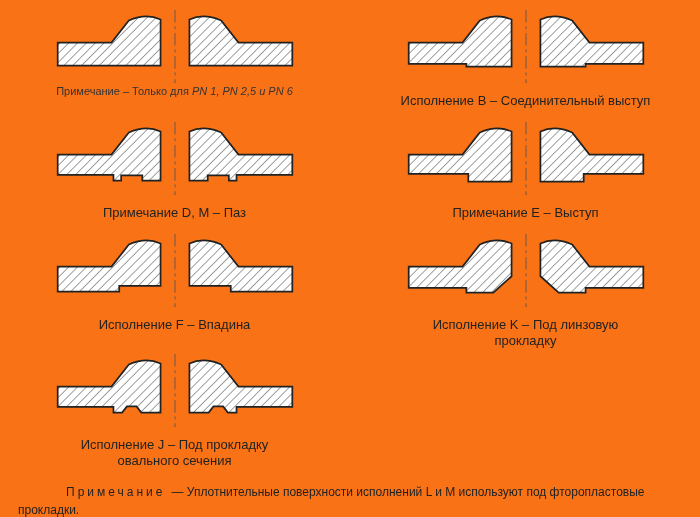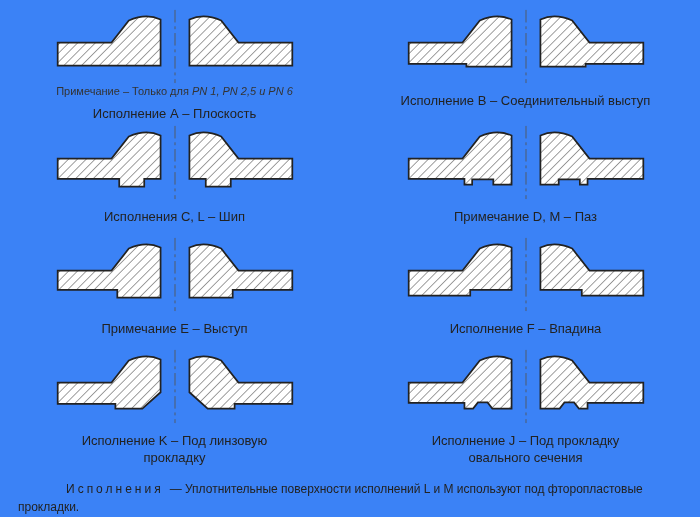--- a/index.html
+++ b/index.html
@@ -1,19 +1,19 @@
 <!DOCTYPE html>
 <html><head>
 <meta charset="utf-8">
 <style>
   html,body{margin:0;padding:0;background:#f6f6f6;}
   body{font-family:"Liberation Sans","DejaVu Sans",sans-serif;color:#1c1c1c;}
   .page{
     width:700px;height:517px;box-sizing:border-box;
-    background:#3b82f6;margin:0 auto;padding:8px 10px 4px;
+    background:#f97316;margin:0 auto;padding:8px 10px 4px;
     overflow:hidden;
   }
   .grid{
     display:grid;
     grid-template-columns:1fr 1fr;
     column-gap:22px;row-gap:2px;
     justify-items:center;
   }
   .cell{
     margin:0;display:flex;flex-direction:column;align-items:center;
@@ -52,42 +52,32 @@
   <div class="grid">
 
     <figure class="cell">
       <div class="drawing">
           <svg viewBox="0 0 260 80" class="flange">
             <path d="M 145 60 L 145 12 Q 160 5 178 13 L 196 36 L 252 36 L 252 60 Z M 115 60 L 115 12 Q 100 5 82 13 L 64 36 L 8 36 L 8 60 Z" fill="url(#hatch)" stroke="#222222" stroke-width="1.8" stroke-linejoin="miter"></path>
             <line x1="130" y1="2" x2="130" y2="78" stroke="#555555" stroke-width="0.9" stroke-dasharray="13 4 3 4"></line>
           </svg>
         </div>
       <div class="fig-note"><span>Примечание – Только для </span><i>PN 1, PN 2,5 и PN 6</i></div>
-      <figcaption class="caption">Исполнение А – Плоскость</figcaption>
     </figure>
 
     <figure class="cell">
       <div class="drawing">
           <svg viewBox="0 0 260 80" class="flange">
             <path d="M 145 61 L 145 12 Q 160 5 178 13 L 196 36 L 252 36 L 252 58 L 192 58 L 192 61 Z M 115 61 L 115 12 Q 100 5 82 13 L 64 36 L 8 36 L 8 58 L 68 58 L 68 61 Z" fill="url(#hatch)" stroke="#222222" stroke-width="1.8" stroke-linejoin="miter"></path>
             <line x1="130" y1="2" x2="130" y2="78" stroke="#555555" stroke-width="0.9" stroke-dasharray="13 4 3 4"></line>
           </svg>
         </div>
       <figcaption class="caption">Исполнение В – Соединительный выступ</figcaption>
     </figure>
 
-    <figure class="cell">
-      <div class="drawing">
-          <svg viewBox="0 0 260 80" class="flange">
-            <path d="M 145 57 L 145 12 Q 160 5 178 13 L 196 36 L 252 36 L 252 57 L 188 57 L 188 65 L 162 65 L 162 57 Z M 115 57 L 115 12 Q 100 5 82 13 L 64 36 L 8 36 L 8 57 L 72 57 L 72 65 L 98 65 L 98 57 Z" fill="url(#hatch)" stroke="#222222" stroke-width="1.8" stroke-linejoin="miter"></path>
-            <line x1="130" y1="2" x2="130" y2="78" stroke="#555555" stroke-width="0.9" stroke-dasharray="13 4 3 4"></line>
-          </svg>
-        </div>
-      <figcaption class="caption">Исполнения C, L – Шип</figcaption>
-    </figure>
 
     <figure class="cell">
       <div class="drawing">
           <svg viewBox="0 0 260 80" class="flange">
             <path d="M 145 63 L 145 12 Q 160 5 178 13 L 196 36 L 252 36 L 252 57 L 194 57 L 194 63 L 186 63 L 186 57.5 L 164 57.5 L 164 63 Z M 115 63 L 115 12 Q 100 5 82 13 L 64 36 L 8 36 L 8 57 L 66 57 L 66 63 L 74 63 L 74 57.5 L 96 57.5 L 96 63 Z" fill="url(#hatch)" stroke="#222222" stroke-width="1.8" stroke-linejoin="miter"></path>
             <line x1="130" y1="2" x2="130" y2="78" stroke="#555555" stroke-width="0.9" stroke-dasharray="13 4 3 4"></line>
           </svg>
         </div>
       <figcaption class="caption">Примечание D, М – Паз</figcaption>
     </figure>
@@ -130,16 +120,16 @@
             <line x1="130" y1="2" x2="130" y2="78" stroke="#555555" stroke-width="0.9" stroke-dasharray="13 4 3 4"></line>
           </svg>
         </div>
       <figcaption class="caption">Исполнение J – Под прокладку
 овального сечения</figcaption>
     </figure>
 
   </div>
 
   <p class="footnote">
-    <span class="footnote-label">Исполнения</span><span>— Уплотнительные поверхности исполнений L и М используют под фторопластовые прокладки.</span>
+    <span class="footnote-label">Примечание</span><span>— Уплотнительные поверхности исполнений L и М используют под фторопластовые прокладки.</span>
   </p>
 
 </div>
 
 </body></html>

